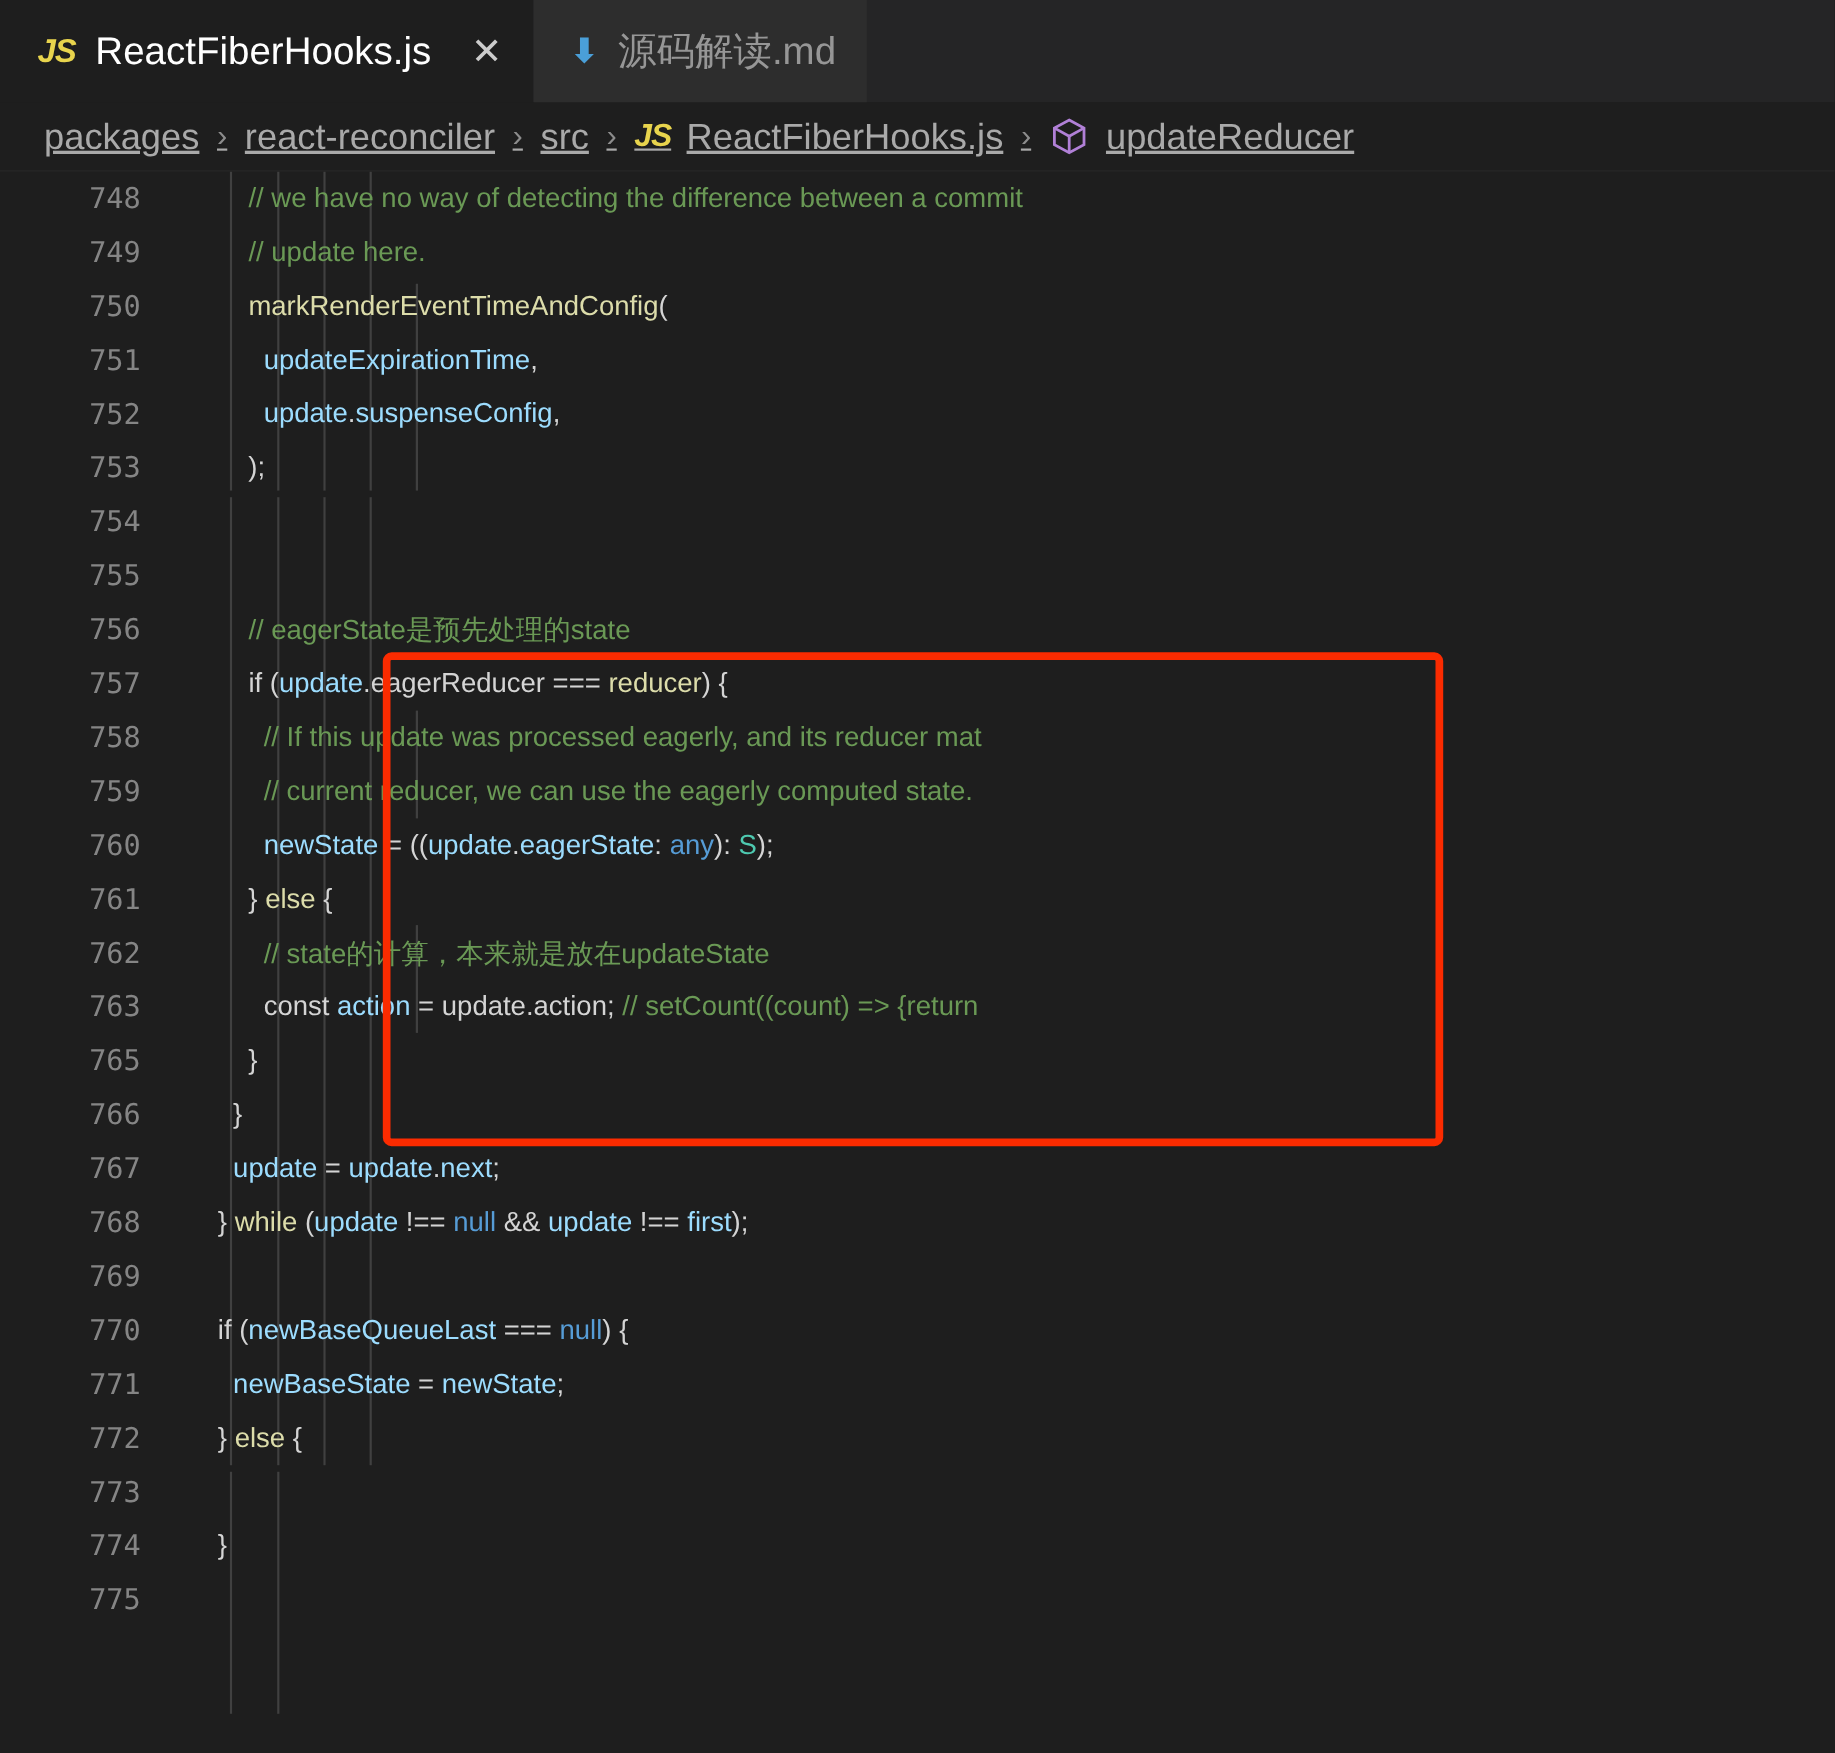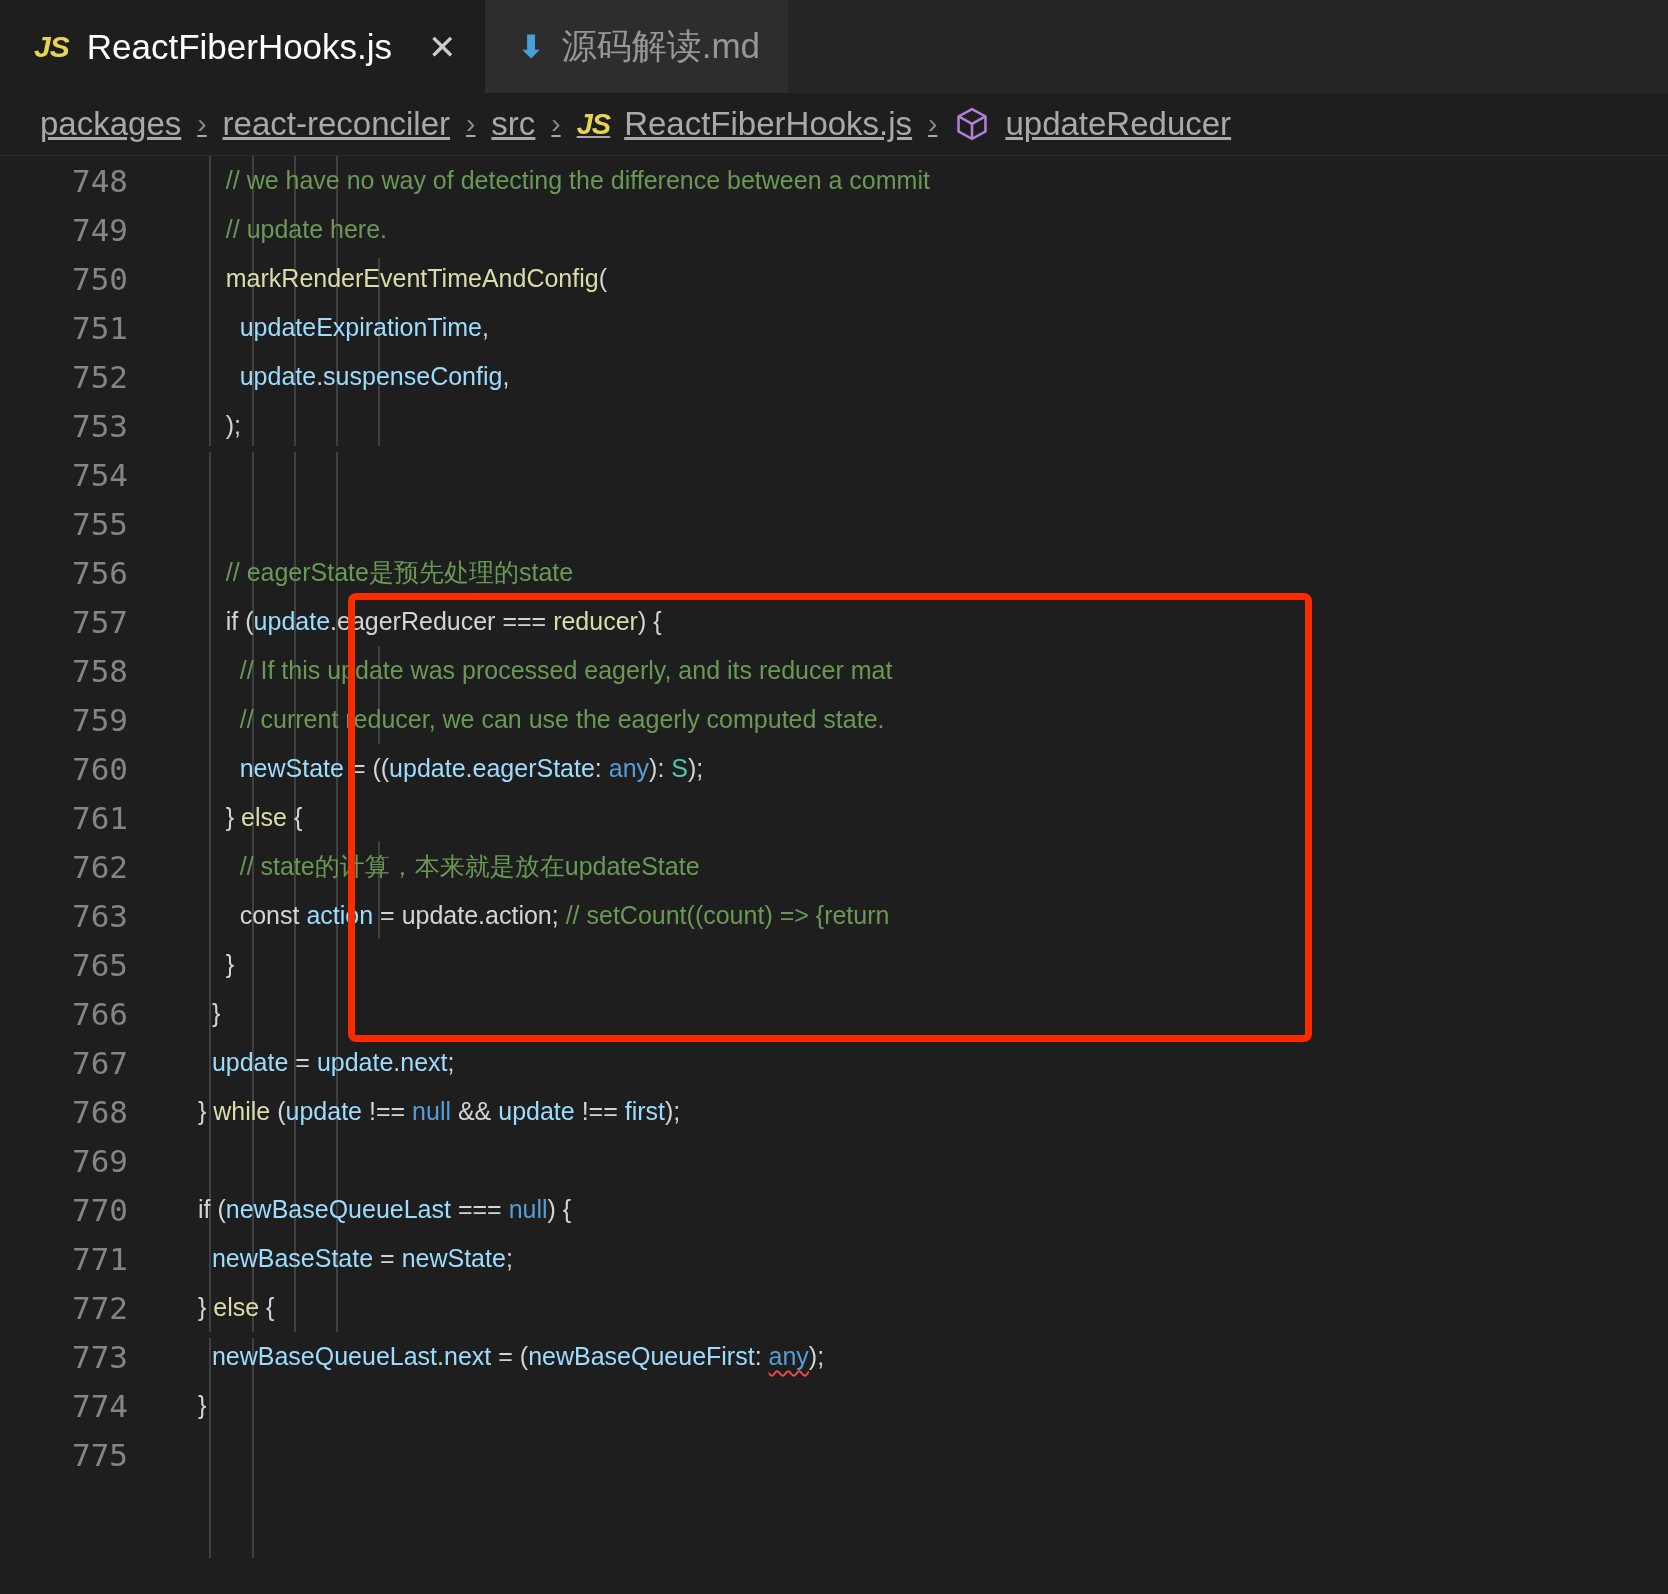--- a/index.html
+++ b/index.html
@@ -94,21 +94,21 @@
     height: 49px;
     display: flex;
     align-items: center;
     white-space: pre;
   }
   .ln {
     width: 128px;
     min-width: 128px;
     text-align: right;
     color: #858585;
-    font-size: 31px;
+    font-size: 26px;
     padding-right: 0px;
     font-family: "DejaVu Sans Mono", monospace;
     user-select: none;
   }
   .code {
     padding-left: 70px;
     color: #d4d4d4;
     font-family: Liberation Sans, sans-serif;
     font-size: 25px;
     letter-spacing: 0px;
@@ -227,19 +227,19 @@
       <div class="line"><div class="ln">762</div><div class="code"><span class="c-txt">      </span><span class="c-com">// state的计算，本来就是放在updateState</span></div></div>
       <div class="line"><div class="ln">763</div><div class="code"><span class="c-txt">      </span><span class="c-txt">const</span><span class="c-txt"> </span><span class="c-var">action</span><span class="c-txt"> = </span><span class="c-txt">update</span><span class="c-txt">.</span><span class="c-txt">action</span><span class="c-txt">; </span><span class="c-com">// setCount((count) =&gt; {return</span></div></div>
       <div class="line"><div class="ln">765</div><div class="code"><span class="c-txt">    }</span></div></div>
       <div class="line"><div class="ln">766</div><div class="code"><span class="c-txt">  }</span></div></div>
       <div class="line"><div class="ln">767</div><div class="code"><span class="c-txt">  </span><span class="c-var">update</span><span class="c-txt"> = </span><span class="c-var">update</span><span class="c-txt">.</span><span class="c-var">next</span><span class="c-txt">;</span></div></div>
       <div class="line"><div class="ln">768</div><div class="code"><span class="c-txt">} </span><span class="c-fn">while</span><span class="c-txt"> (</span><span class="c-var">update</span><span class="c-txt"> !== </span><span class="c-blue">null</span><span class="c-txt"> &amp;&amp; </span><span class="c-var">update</span><span class="c-txt"> !== </span><span class="c-var">first</span><span class="c-txt">);</span></div></div>
       <div class="line"><div class="ln">769</div><div class="code"></div></div>
       <div class="line"><div class="ln">770</div><div class="code"><span class="c-txt">if</span><span class="c-txt"> (</span><span class="c-var">newBaseQueueLast</span><span class="c-txt"> === </span><span class="c-blue">null</span><span class="c-txt">) {</span></div></div>
       <div class="line"><div class="ln">771</div><div class="code"><span class="c-txt">  </span><span class="c-var">newBaseState</span><span class="c-txt"> = </span><span class="c-var">newState</span><span class="c-txt">;</span></div></div>
       <div class="line"><div class="ln">772</div><div class="code"><span class="c-txt">} </span><span class="c-fn">else</span><span class="c-txt"> {</span></div></div>
-      <div class="line"><div class="ln">773</div><div class="code"><span class="c-txt">  </span><span class="c-var">newBaseQueueLast</span><span class="c-txt">.</span><span class="c-var">next</span><span class="c-txt"> = (</span><span class="c-var">newBaseQueueFirst</span><span class="c-txt">: </span><span class="c-blue squiggle">any</span><span class="c-txt">);</span></div></div>
+      <div class="line"><div class="ln">773</div></div>
       <div class="line"><div class="ln">774</div><div class="code"><span class="c-txt">}</span></div></div>
       <div class="line"><div class="ln">775</div><div class="code"></div></div>
     </div>
 
   <div class="redbox" style="left: 348px; top: 437px; width: 964px; height: 449px;"></div>
 </div>
 
 </body></html>

